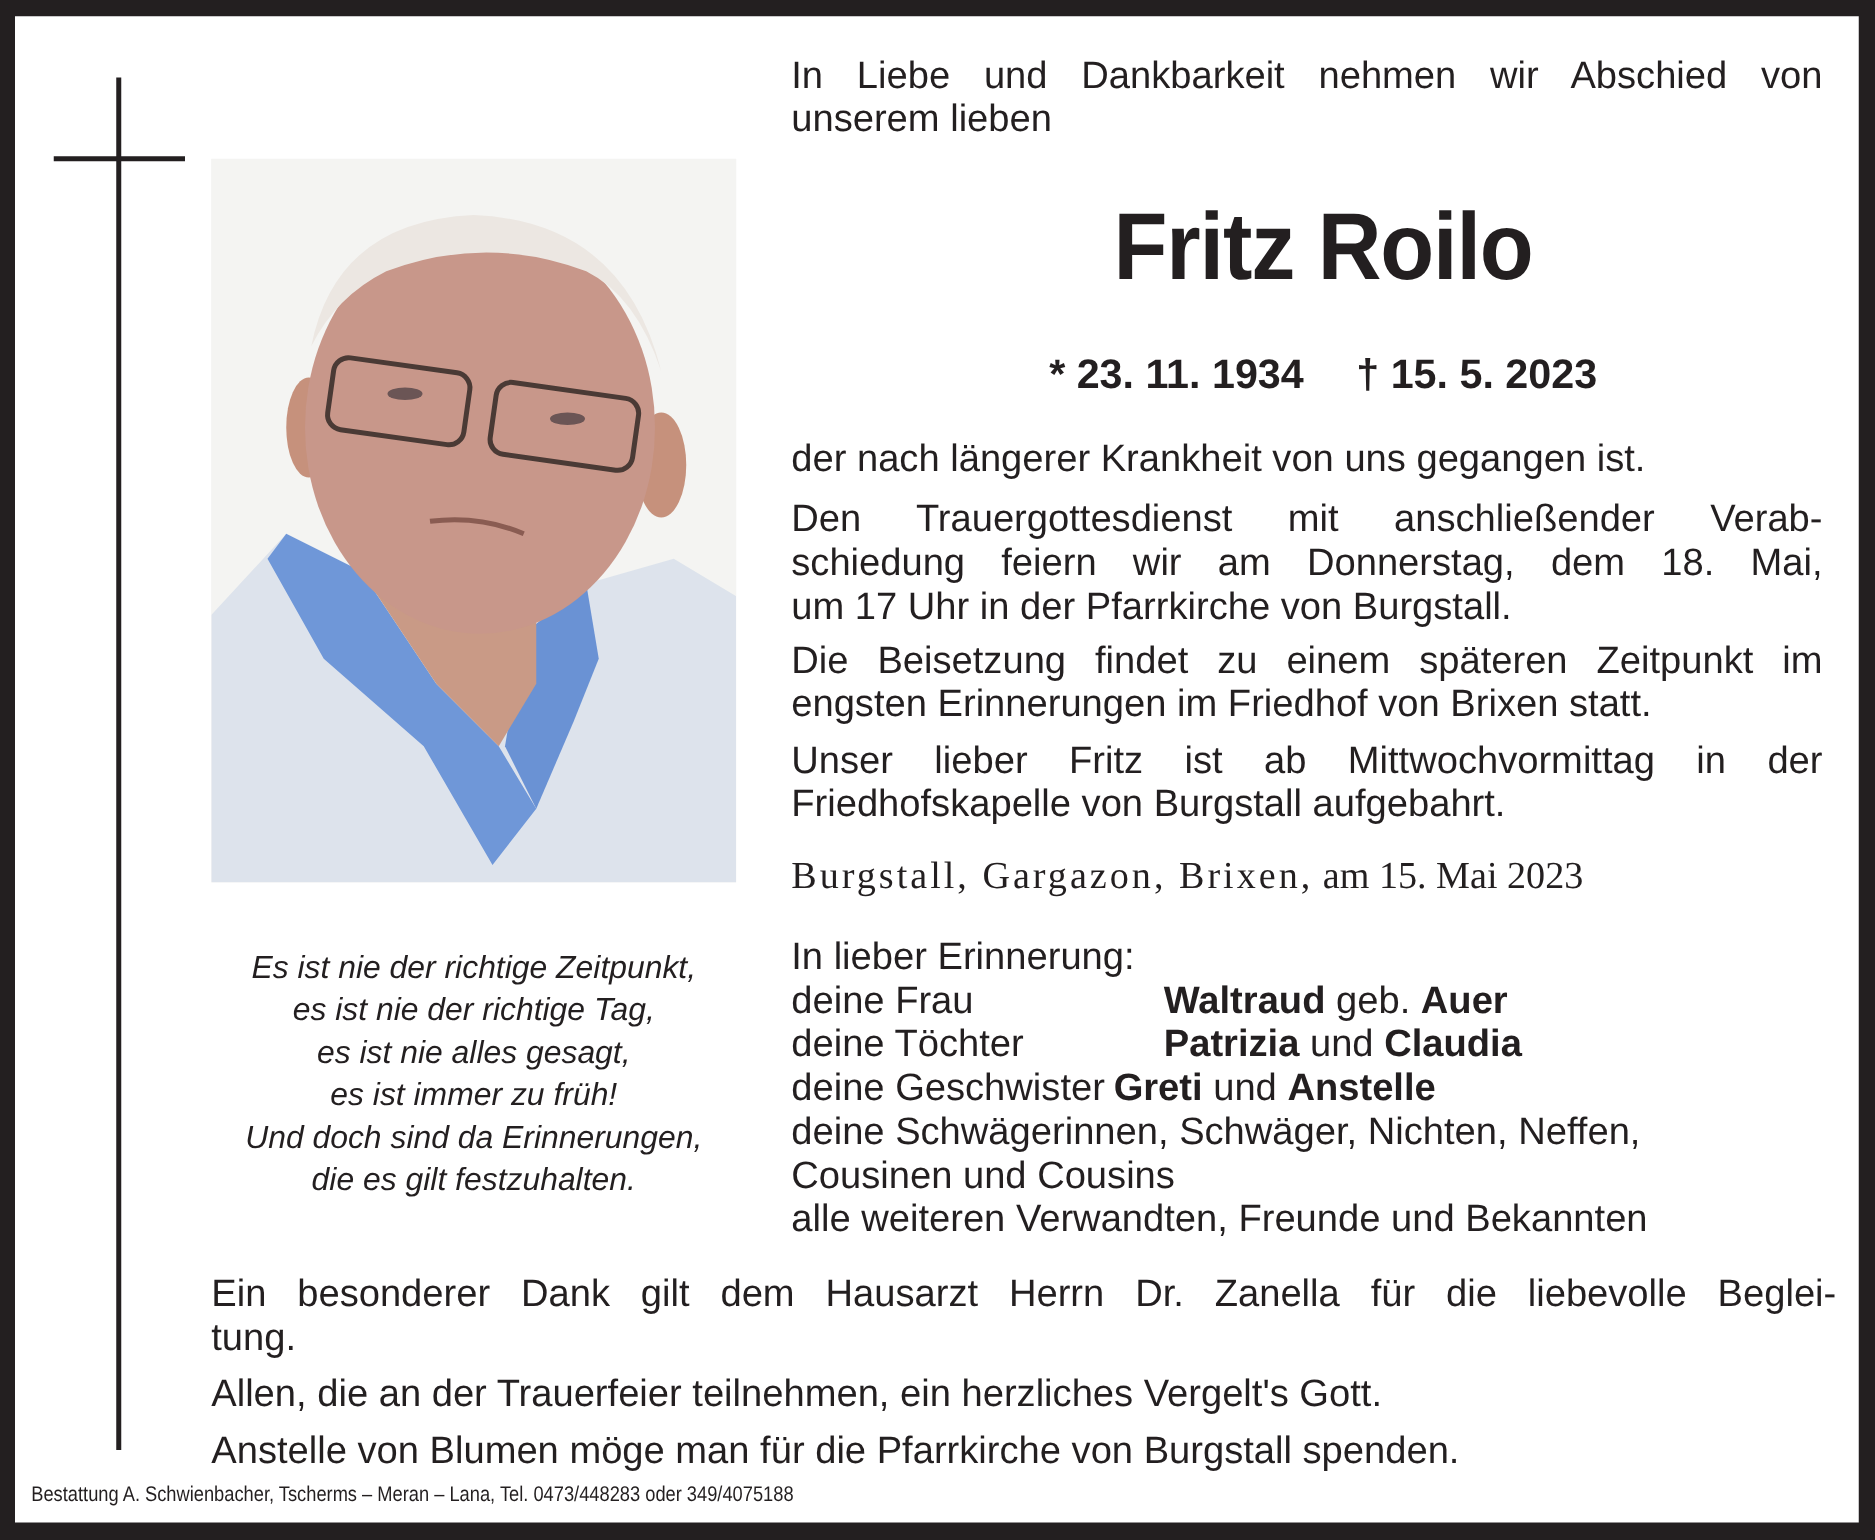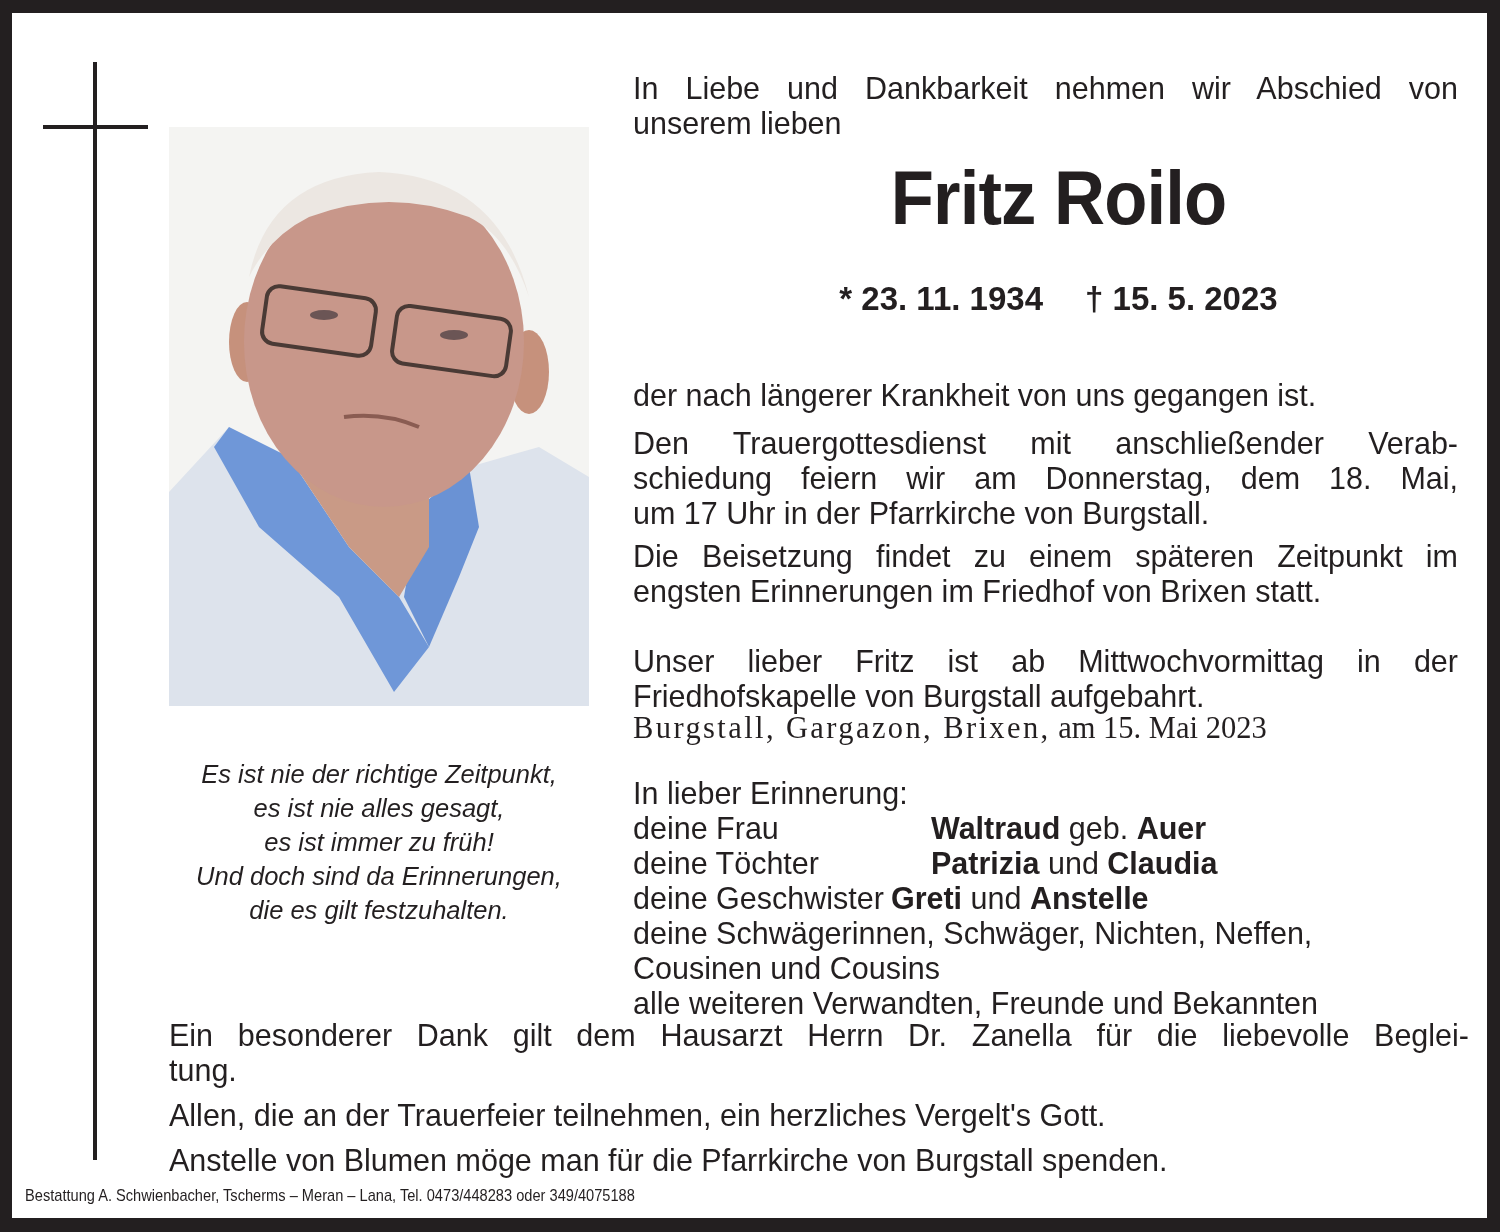--- a/index.html
+++ b/index.html
@@ -6,31 +6,31 @@
   body { width: 1500px; height: 1232px; background: #231f20; position: relative; overflow: hidden;
          font-family: "Liberation Sans", sans-serif; color: #231f20; }
   .page { position: absolute; left: 12px; top: 13px; width: 1475px; height: 1205px; background: #ffffff; }
   .cross-v { position: absolute; left: 81px; top: 49px; width: 4px; height: 1098px; background: #231f20; }
   .cross-h { position: absolute; left: 31px; top: 112px; width: 105px; height: 4px; background: #231f20; }
   .photo { position: absolute; left: 157px; top: 114px; width: 420px; height: 579px; background: #f3f3f1; overflow: hidden; }
   .photo svg { display: block; }
   .poem { position: absolute; left: 145px; top: 720px; width: 444px; text-align: center; font-style: italic;
           font-size: 25.5px; line-height: 34px; margin-top: 24px; }
   .poem div { white-space: nowrap; }
-  .right { position: absolute; left: 621px; width: 825px; font-size: 30.5px; line-height: 35px; margin-top: 28px; }
+  .right { position: absolute; left: 621px; width: 825px; font-size: 30.5px; line-height: 35px; }
   .intro { top: 30px; }
   .name { position: absolute; left: 621px; width: 851px; top: 140px; text-align: center; font-weight: bold;
           font-size: 76px; line-height: 90px; letter-spacing: -1px; transform: scaleX(0.93); transform-origin: center; }
   .dates { position: absolute; left: 621px; width: 851px; top: 266px; text-align: center; font-weight: bold; font-size: 33px; line-height: 40px; }
   .dates span { display: inline-block; }
   .dates .gap { width: 42px; }
   .p1 { top: 337px; }
   .p2 { top: 385px; text-align: justify; }
   .p3 { top: 498px; }
-  .p4 { top: 603px; text-align: justify; }
+  .p4 { top: 578px; text-align: justify; }
   .place { top: 670px; font-family: Liberation Serif, serif; }
   .place .spaced { letter-spacing: 2.4px; }
   .mem { top: 735px; }
   .row { display: flex; white-space: nowrap; }
   .rel { width: 298px; display: inline-block; }
   .row.gesch .rel { width: auto; margin-right: 7px; }
   b { font-weight: bold; }
   .bottom { position: absolute; left: 157px; top: 1005px; width: 1300px; font-size: 30.5px; line-height: 35px; }
   .bottom .para { margin-bottom: 10px; }
   .footer { position: absolute; left: 13px; top: 1173px; font-size: 17px; transform: scaleX(0.86); transform-origin: left; white-space: nowrap; }
@@ -66,20 +66,21 @@
 
       <ellipse cx="155" cy="188" rx="14" ry="5" fill="#6b5555"></ellipse>
       <ellipse cx="285" cy="208" rx="14" ry="5" fill="#6b5555"></ellipse>
 
       <path d="M175 290 Q215 285 250 300" stroke="#8a5c52" stroke-width="4" fill="none"></path>
     </svg>
   </div>
 
   <div class="poem">
     <div>Es ist nie der richtige Zeitpunkt,</div>
+    <div>es ist nie der richtige Tag,</div>
     <div>es ist nie alles gesagt,</div>
     <div>es ist immer zu früh!</div>
     <div>Und doch sind da Erinnerungen,</div>
     <div>die es gilt festzuhalten.</div>
   </div>
 
   <div class="right intro">
     <div class="line-just">In Liebe und Dankbarkeit nehmen wir Abschied von</div>
     <div>unserem lieben</div>
   </div>

